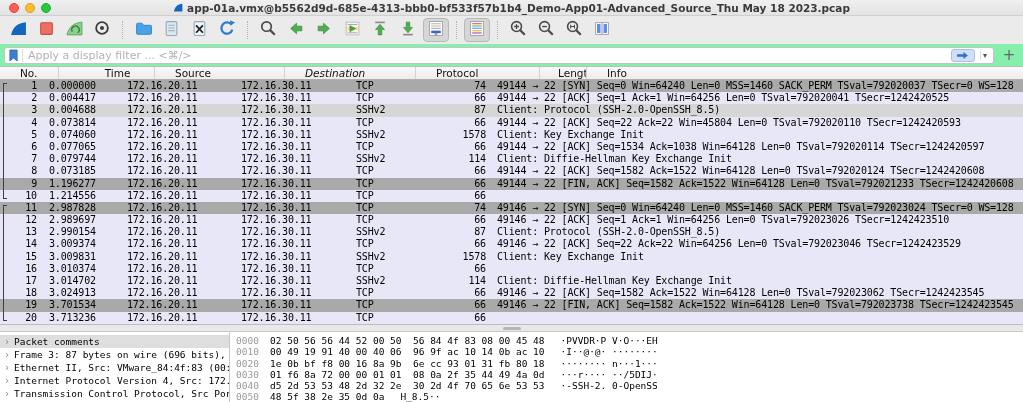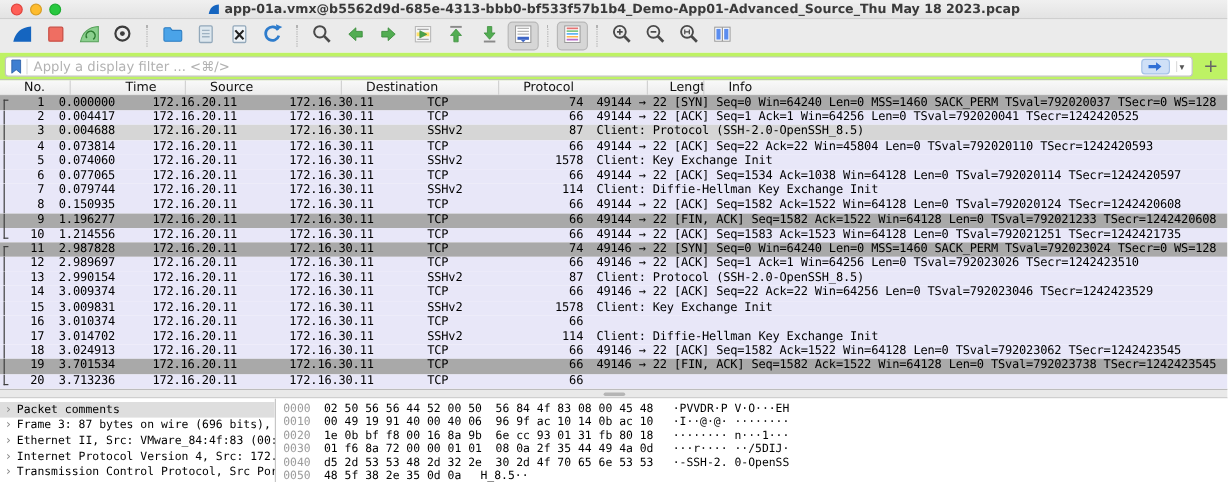--- a/index.html
+++ b/index.html
@@ -21,21 +21,21 @@
 
   
   .toolbar { height:28px; flex:0 0 28px; background:#ebebeb; display:flex;
     align-items:center; padding-left:5px; gap:2px; }
   .tbtn { width:26px; height:24px; display:flex; align-items:center; justify-content:center;
     border-radius:4px; border:1px solid transparent; }
   .tbtn.pressed { background:#d6d6d6; border:1px solid #b8b8b8; }
   .tsep { width:0; height:18px; border-left:1px dotted #b2b2b2; margin:0 5px; }
 
   
-  .filterbar { height:23px; flex:0 0 23px; background:#bef264; border-bottom:1px solid #bdbdbd;
+  .filterbar { height:23px; flex:0 0 23px; background:#86efac; border-bottom:1px solid #bdbdbd;
     display:flex; align-items:center; padding:0 6px 0 4px; gap:7px; }
   .filter-input { flex:1; height:17px; background:#fff; border:1px solid #c4c4c4;
     border-radius:3px; display:flex; align-items:center; padding:0 4px 0 3px; gap:5px; }
   .fbookmark { display:flex; align-items:center; border-right:1px solid #ddd; padding-right:3px; }
   .fplaceholder { color:#b2b2b2; font-size:11px; white-space:nowrap; }
   .fspacer { flex:1; }
   .fapply { width:24px; height:13px; background:#cfe0f7; border:1px solid #a5c2e8;
     border-radius:3px; display:flex; align-items:center; justify-content:center; }
   .fcaret { font-size:8px; color:#555; padding:0 2px; border-left:1px solid #ddd; }
   .fplus { font-size:15px; color:#666; width:16px; text-align:center; line-height:15px; }
@@ -54,21 +54,21 @@
   .prow.selected { background:var(--row-selected); }
   .pcell { white-space:nowrap; overflow:hidden; flex:none; }
   .c-no { width:43px; text-align:right; padding-right:6px; }
   .c-time { width:80px; padding-left:6px; }
   .c-source { width:114px; padding-left:4px; }
   .c-destination { width:115px; padding-left:4px; }
   .c-protocol { width:108px; padding-left:4px; }
   .c-length { width:31px; text-align:right; padding-right:5px; }
   .c-info { flex:1 1 auto; padding-left:6px; }
   .hc-no{width:43px;} .hc-time{width:80px; padding-left:6px;text-align:center;} .hc-source{width:114px;}
-  .hc-destination{width:115px;} .hc-protocol{width:108px;} .hc-length{width:31px; padding-left:2px;}
+  .hc-destination{width:115px;font-style:italic;} .hc-protocol{width:108px;} .hc-length{width:31px; padding-left:2px;}
   .hc-info{flex:1; border-right:none;}
   .bracket { position:absolute; left:3px; top:0; bottom:0; width:4px;
     border-left:1px solid #3f3f3f; }
   .bracket.start { top:3px; border-top:1px solid #3f3f3f; }
   .bracket.end { bottom:3px; border-bottom:1px solid #3f3f3f; }
 
   
   .splitter { height:8px; flex:0 0 8px; background:#e9e9e9; border-top:1px solid #bdbdbd;
     border-bottom:1px solid #c9c9c9; display:flex; align-items:center; justify-content:center; }
   .handle { width:18px; height:3px; border-radius:2px; background:#b5b5b5; }
@@ -332,21 +332,21 @@
         <span class="pcell c-no"><span class="bracket mid"></span>7</span>
         <span class="pcell c-time">0.079744</span>
         <span class="pcell c-source">172.16.20.11</span>
         <span class="pcell c-destination">172.16.30.11</span>
         <span class="pcell c-protocol">SSHv2</span>
         <span class="pcell c-length">114</span>
         <span class="pcell c-info">Client: Diffie-Hellman Key Exchange Init</span>
       </div>
       <div class="prow normal">
         <span class="pcell c-no"><span class="bracket mid"></span>8</span>
-        <span class="pcell c-time">0.150935</span>
+        <span class="pcell c-time">0.073185</span>
         <span class="pcell c-source">172.16.20.11</span>
         <span class="pcell c-destination">172.16.30.11</span>
         <span class="pcell c-protocol">TCP</span>
         <span class="pcell c-length">66</span>
         <span class="pcell c-info">49144 → 22 [ACK] Seq=1582 Ack=1522 Win=64128 Len=0 TSval=792020124 TSecr=1242420608</span>
       </div>
       <div class="prow gray">
         <span class="pcell c-no"><span class="bracket mid"></span>9</span>
         <span class="pcell c-time">1.196277</span>
         <span class="pcell c-source">172.16.20.11</span>
@@ -355,21 +355,20 @@
         <span class="pcell c-length">66</span>
         <span class="pcell c-info">49144 → 22 [FIN, ACK] Seq=1582 Ack=1522 Win=64128 Len=0 TSval=792021233 TSecr=1242420608</span>
       </div>
       <div class="prow normal">
         <span class="pcell c-no"><span class="bracket end"></span>10</span>
         <span class="pcell c-time">1.214556</span>
         <span class="pcell c-source">172.16.20.11</span>
         <span class="pcell c-destination">172.16.30.11</span>
         <span class="pcell c-protocol">TCP</span>
         <span class="pcell c-length">66</span>
-        <span class="pcell c-info">49144 → 22 [ACK] Seq=1583 Ack=1523 Win=64128 Len=0 TSval=792021251 TSecr=1242421735</span>
       </div>
       <div class="prow gray">
         <span class="pcell c-no"><span class="bracket start"></span>11</span>
         <span class="pcell c-time">2.987828</span>
         <span class="pcell c-source">172.16.20.11</span>
         <span class="pcell c-destination">172.16.30.11</span>
         <span class="pcell c-protocol">TCP</span>
         <span class="pcell c-length">74</span>
         <span class="pcell c-info">49146 → 22 [SYN] Seq=0 Win=64240 Len=0 MSS=1460 SACK_PERM TSval=792023024 TSecr=0 WS=128</span>
       </div>

